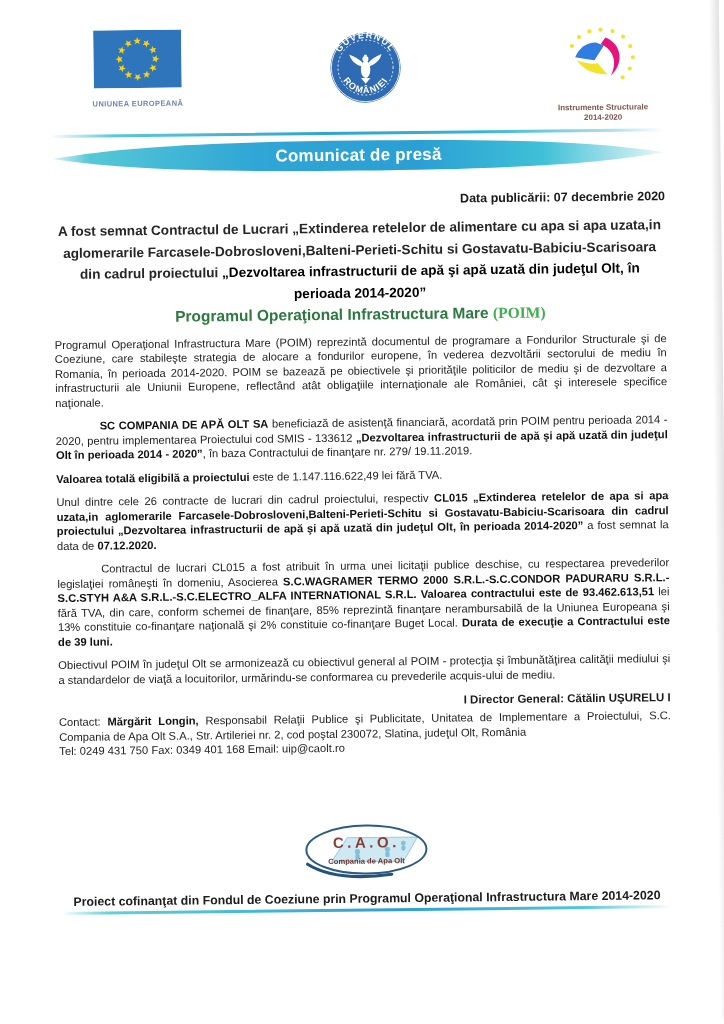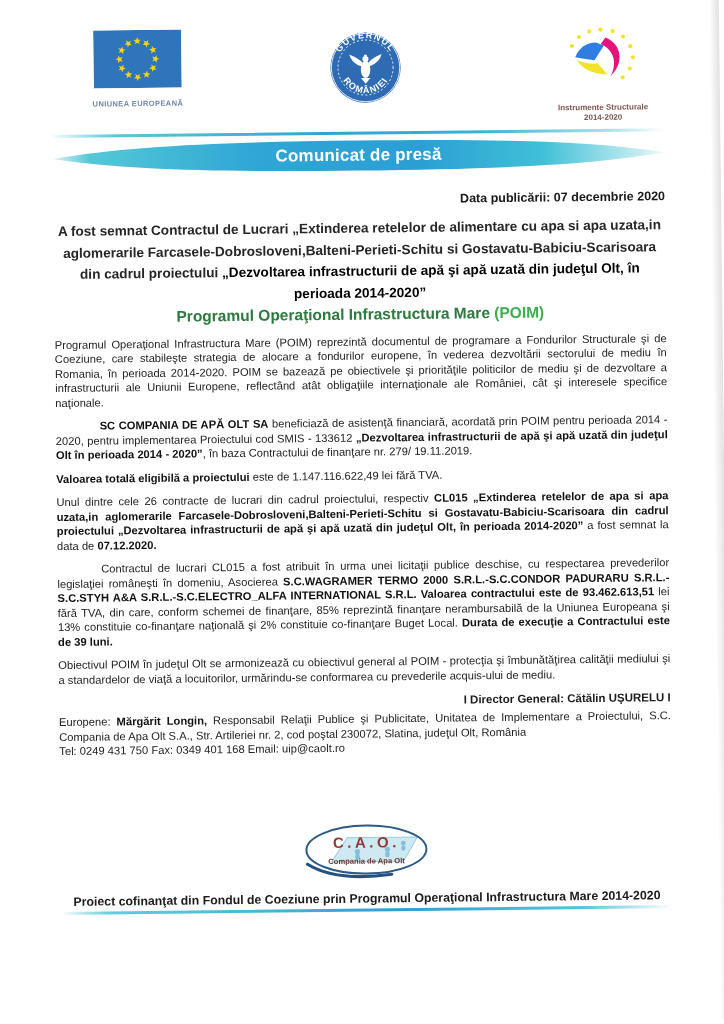--- a/index.html
+++ b/index.html
@@ -20,21 +20,21 @@
   .ribbon{position:relative;margin-top:4px;height:34px;}
   .ribbon svg{display:block;}
   .ribbon-text{position:absolute;top:0;left:0;width:100%;height:100%;display:flex;align-items:center;justify-content:center;
     color:#fff;font-size:17px;font-weight:bold;letter-spacing:.2px;}
   
   .date-line{margin-top:20px;text-align:right;font-size:12.5px;font-weight:bold;color:#1a1a1a;}
   
   .title-block{margin-top:11px;text-align:center;font-size:13.6px;line-height:21.5px;color:#262626;font-weight:bold;}
   .title-part2{color:#000;}
   .program-line{font-size:15.5px;color:#2c7a40;}
-  .program-acronym{color:#3fae4e;}
+  .program-acronym{color:#3fae4e;font-family:Liberation Serif, serif;}
   
   p.body{margin:9px 0 0 0;font-size:11.2px;line-height:14.5px;text-align:justify;color:#232323;}
   p.body.indent{text-indent:44px;}
   .b{font-weight:bold;color:#111;}
   .director-line{margin-top:11px;text-align:right;font-size:11.5px;font-weight:bold;color:#1c1c1c;}
   .contact{margin-top:5px;font-size:11.2px;line-height:14.5px;text-align:justify;color:#232323;}
   .contact .tel{text-align:left;}
   
   .cao{margin:66px auto 0 auto;width:150px;}
   
@@ -155,21 +155,21 @@
 
     <p class="body"><span>Unul dintre cele 26 contracte de lucrari din cadrul proiectului, respectiv </span><span class="b">CL015 „Extinderea retelelor de apa si apa uzata,in aglomerarile Farcasele-Dobrosloveni,Balteni-Perieti-Schitu si Gostavatu-Babiciu-Scarisoara din cadrul proiectului „Dezvoltarea infrastructurii de apă şi apă uzată din judeţul Olt, în perioada 2014-2020”</span><span> a fost semnat la data de </span><span class="b">07.12.2020.</span></p>
 
     <p class="body indent"><span>Contractul de lucrari CL015 a fost atribuit în urma unei licitaţii publice deschise, cu respectarea prevederilor legislaţiei româneşti în domeniu, Asocierea </span><span class="b">S.C.WAGRAMER TERMO 2000 S.R.L.-S.C.CONDOR PADURARU S.R.L.-S.C.STYH A&amp;A S.R.L.-S.C.ELECTRO_ALFA INTERNATIONAL S.R.L. Valoarea contractului este de 93.462.613,51</span><span> lei fără TVA, din  care, conform schemei de finanţare, 85% reprezintă finanţare nerambursabilă de la Uniunea Europeana şi 13%  constituie co-finanţare naţională şi 2% constituie co-finanţare Buget Local. </span><span class="b">Durata de execuţie a Contractului este de 39 luni.</span></p>
 
     <p class="body">Obiectivul POIM în judeţul Olt se armonizează cu obiectivul general al POIM - protecţia şi îmbunătăţirea calităţii mediului şi a standardelor de viaţă a locuitorilor, urmărindu-se conformarea cu prevederile acquis-ului de mediu.</p>
 
     <div class="director-line">I Director General: Cătălin UŞURELU I</div>
 
     <div class="contact">
-      <span>Europene: </span><span class="b">Mărgărit Longin,</span><span> Responsabil Relaţii Publice şi Publicitate, Unitatea de Implementare a Proiectului, S.C. Compania de Apa Olt S.A., Str. Artileriei nr. 2, cod poştal 230072, Slatina, judeţul Olt, România</span>
+      <span>Contact: </span><span class="b">Mărgărit Longin,</span><span> Responsabil Relaţii Publice şi Publicitate, Unitatea de Implementare a Proiectului, S.C. Compania de Apa Olt S.A., Str. Artileriei nr. 2, cod poştal 230072, Slatina, judeţul Olt, România</span>
       <div class="tel">Tel: 0249 431 750 Fax: 0349 401 168 Email: uip@caolt.ro</div>
     </div>
 
     <div class="cao">
       <svg width="150" height="62" viewBox="0 0 150 62">
         <polygon points="40,40 112,40 126,16 56,16" fill="#cfe9f2" stroke="#9ccbe0" stroke-width="1"></polygon>
         <g fill="#79b7d4" opacity="0.85">
           <circle cx="66" cy="30" r="2.6"></circle>
             <rect x="63.8" y="32" width="4.4" height="6" rx="2"></rect>
           <circle cx="96" cy="28" r="2.6"></circle>

